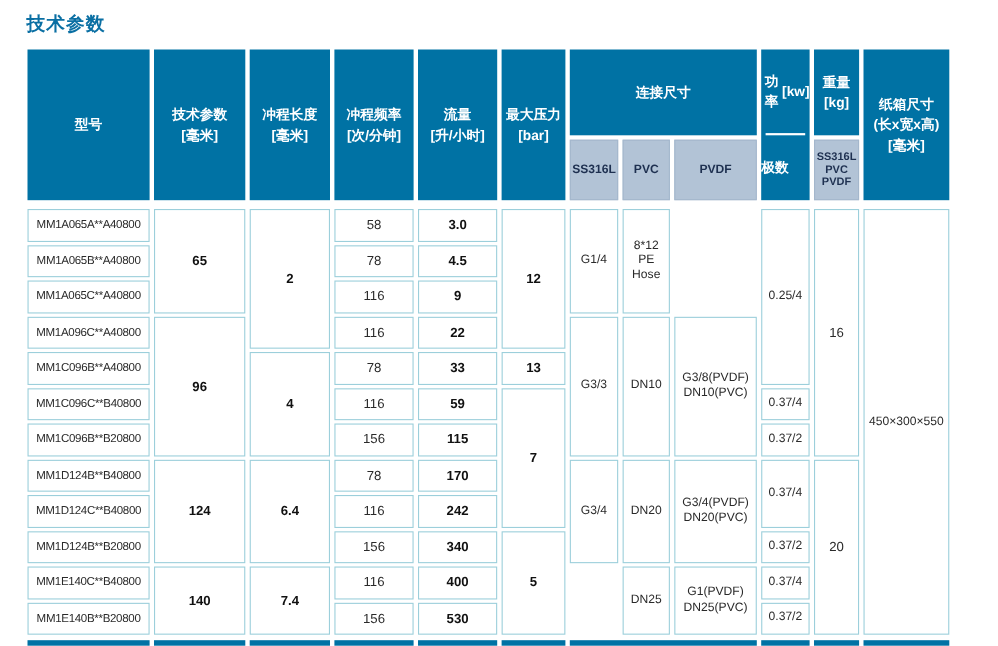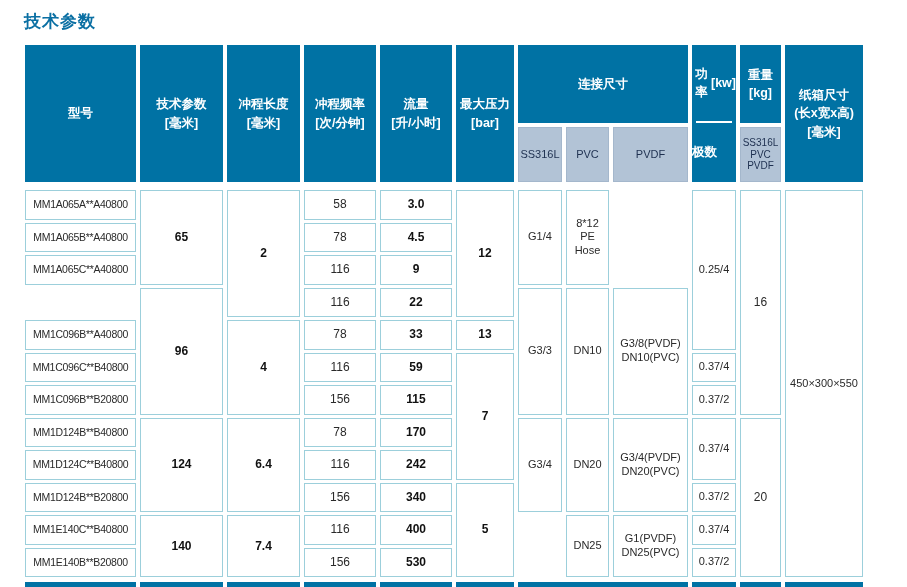--- a/index.html
+++ b/index.html
@@ -20,21 +20,21 @@
   .thead{top:45px;grid-template-rows:78px 55px;row-gap:4px;}
   .hcell{
     background:#0072a4;color:#ffffff;
     display:flex;flex-direction:column;align-items:center;justify-content:center;
     text-align:center;font-weight:bold;font-size:12.5px;line-height:1.45;
   }
   .rspan{grid-row:1 / span 2;}
   .subcell{
     background:#b2c3d6;color:#1e3050;border:1px solid #a4b7cc;box-sizing:border-box;
     display:flex;flex-direction:column;align-items:center;justify-content:center;
-    text-align:center;font-size:11px;font-weight:400;line-height:1.15;
+    text-align:center;font-size:11px;font-weight:700;line-height:1.15;
   }
   .wsub{font-size:10px;}
   .pwcell{padding:0;}
   .pw-top{flex:74 0 0;display:flex;flex-direction:row;align-items:center;justify-content:center;line-height:1.45;width:100%;}
   .pw-div{height:2px;width:80%;background:#ffffff;}
   .pw-bottom{flex:58 0 0;display:flex;align-items:center;justify-content:flex-start;width:100%;}
   .tbody{top:190px;grid-template-rows:repeat(12,29.5px);row-gap:3px;}
   .dcell{
     background:#ffffff;border:1px solid #9ccfdb;box-sizing:border-box;
     display:flex;align-items:center;justify-content:center;text-align:center;
@@ -111,20 +111,21 @@
     <span>(长x宽x高)</span>
     <span>[毫米]</span>
   </div>
 </div>
 
 <div class="grid12 tbody">
 
   <div class="dcell m" style="grid-column:1;grid-row:1">MM1A065A**A40800</div>
   <div class="dcell m" style="grid-column:1;grid-row:2">MM1A065B**A40800</div>
   <div class="dcell m" style="grid-column:1;grid-row:3">MM1A065C**A40800</div>
+  <div class="dcell m" style="grid-column:1;grid-row:4">MM1A096C**A40800</div>
   <div class="dcell m" style="grid-column:1;grid-row:5">MM1C096B**A40800</div>
   <div class="dcell m" style="grid-column:1;grid-row:6">MM1C096C**B40800</div>
   <div class="dcell m" style="grid-column:1;grid-row:7">MM1C096B**B20800</div>
   <div class="dcell m" style="grid-column:1;grid-row:8">MM1D124B**B40800</div>
   <div class="dcell m" style="grid-column:1;grid-row:9">MM1D124C**B40800</div>
   <div class="dcell m" style="grid-column:1;grid-row:10">MM1D124B**B20800</div>
   <div class="dcell m" style="grid-column:1;grid-row:11">MM1E140C**B40800</div>
   <div class="dcell m" style="grid-column:1;grid-row:12">MM1E140B**B20800</div>
 
   <div class="dcell b" style="grid-column:2;grid-row:1 / span 3">65</div>

